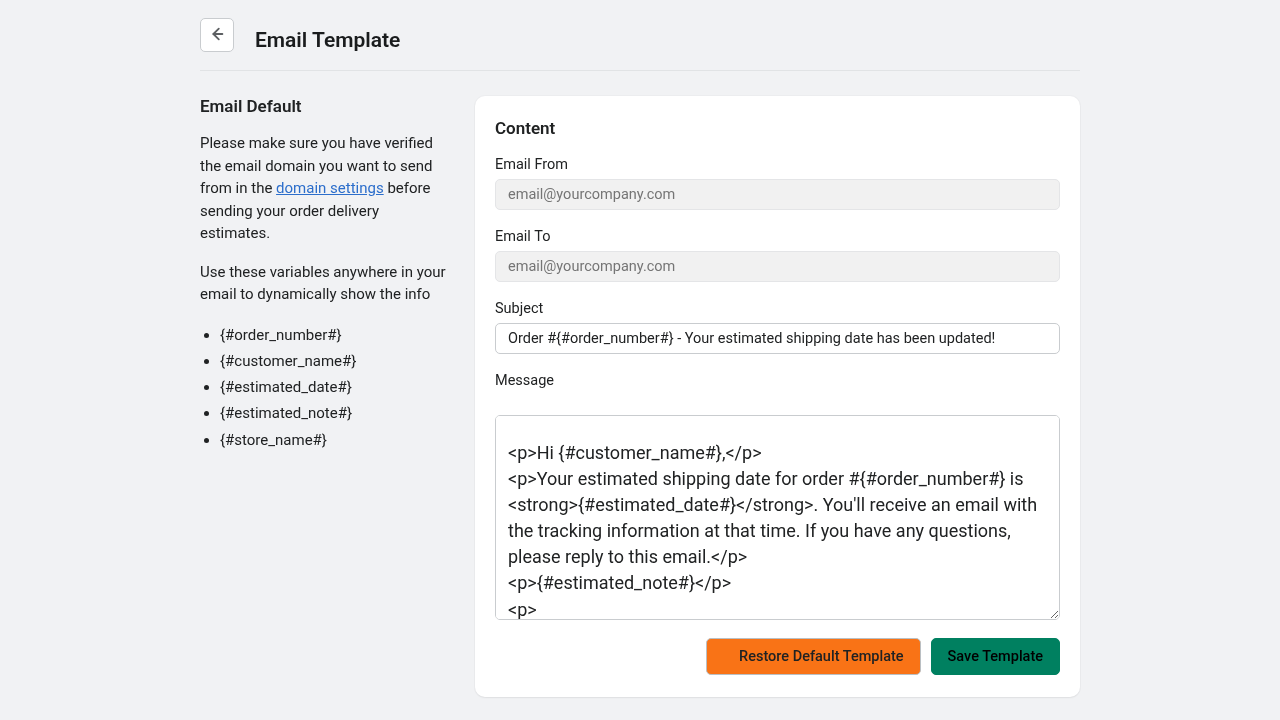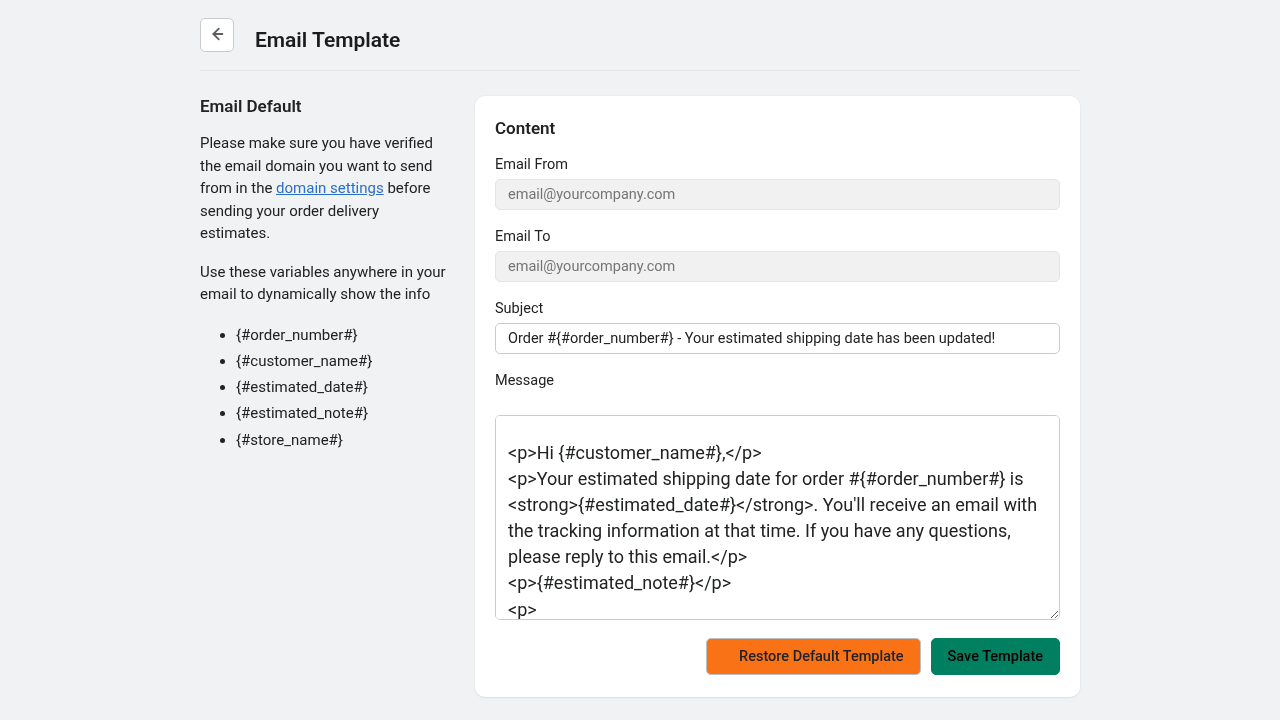--- a/index.html
+++ b/index.html
@@ -64,21 +64,20 @@
     .sidebar a {
       color: #2c6ecb;
       text-decoration: underline;
     }
     .sidebar ul {
       padding-left: 20px;
       line-height: 1.75;
     }
     .sidebar li {
       color: #202223;
-      margin-left: 16px;
     }
     .card {
       flex: 1;
       background: #fff;
       border-radius: 10px;
       box-shadow: 0 1px 2px rgba(0,0,0,0.06), 0 0 0 1px rgba(0,0,0,0.02);
       padding: 22px 20px;
     }
     .card-title {
       font-size: 17px;

